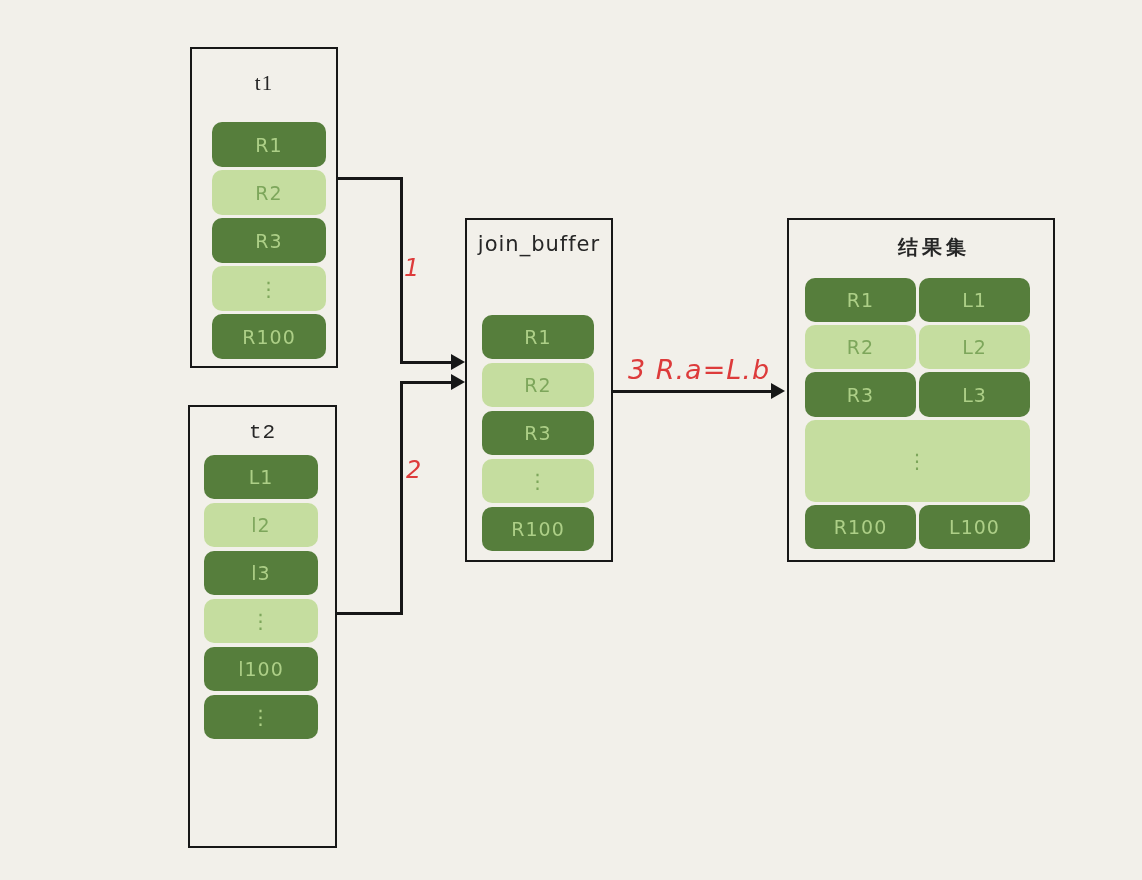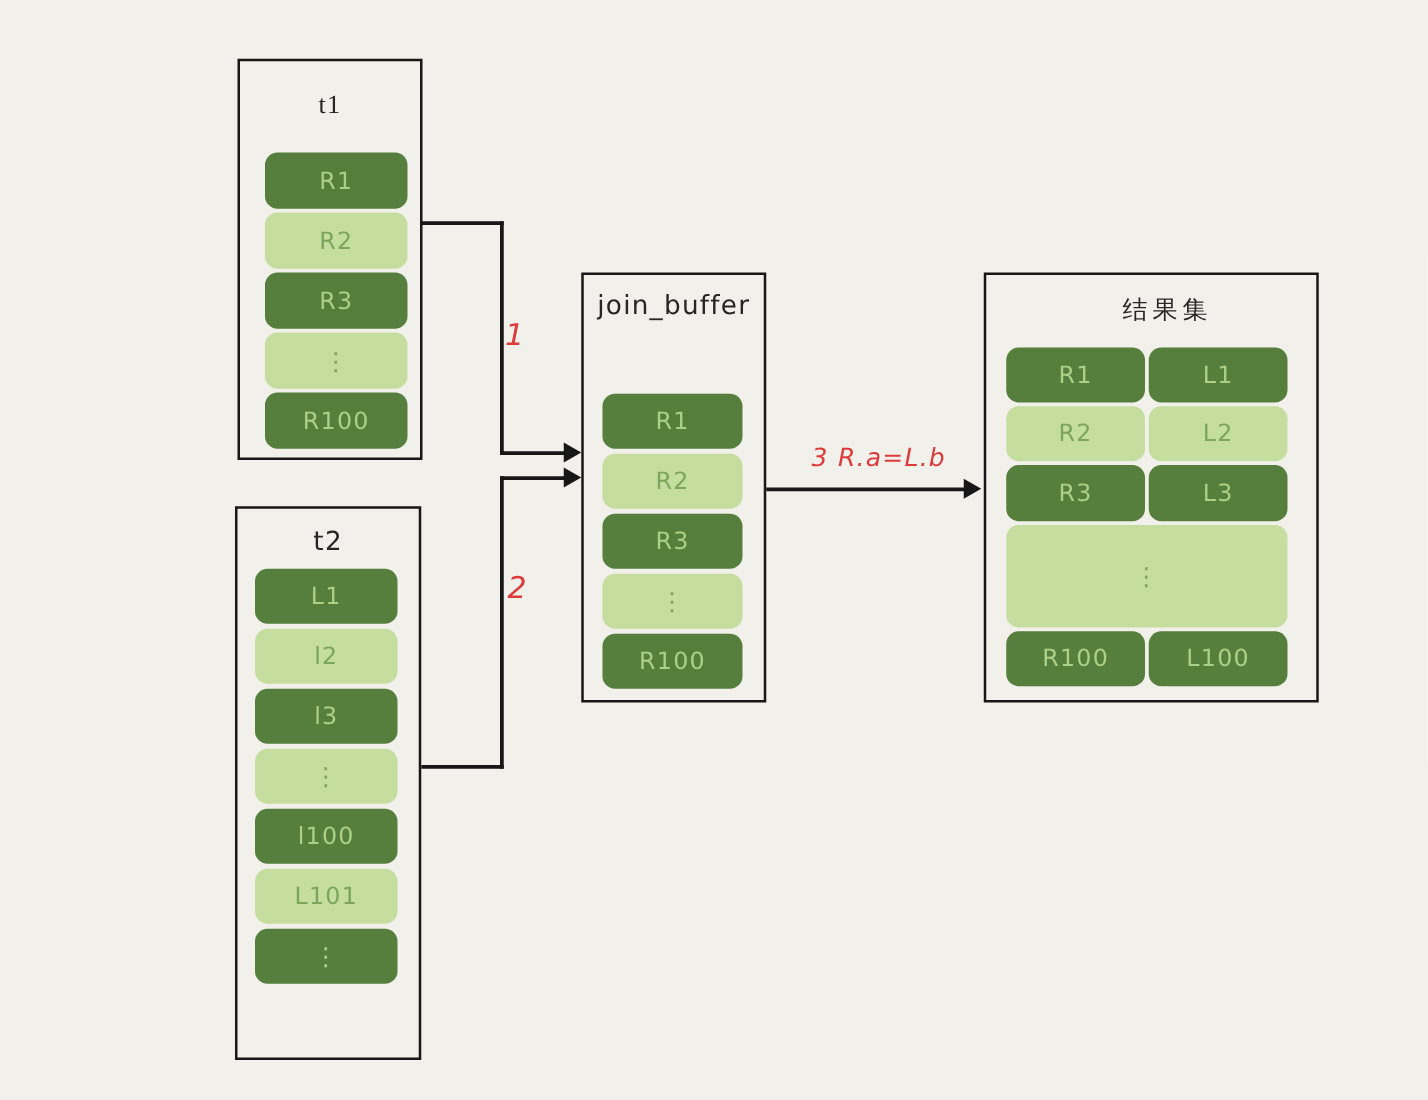--- a/index.html
+++ b/index.html
@@ -18,21 +18,21 @@
     box-sizing:border-box;
   }
   .box-title{
     position:absolute;
     left:0;right:0;
     text-align:center;
     color:#262626;
     font-size:21px;
     letter-spacing:1px;
   }
-  .cjk-title{font-weight:normal;font-size:20px;letter-spacing:4px;padding-left:26px;}
+  .cjk-title{font-weight:bold;font-size:20px;letter-spacing:4px;padding-left:26px;}
   
   .rows{
     position:absolute;
     display:flex;flex-direction:column;
   }
   .row{
     border-radius:10px;
     display:flex;align-items:center;justify-content:center;
     font-size:19px;letter-spacing:1px;
     box-sizing:border-box;
@@ -79,29 +79,28 @@
   </div>
   <div class="rows" style="left:212px;top:122px;width:114px;gap:3px;">
     <div class="row dark" style="height:45px;">R1</div>
     <div class="row light" style="height:45px;">R2</div>
     <div class="row dark" style="height:45px;">R3</div>
     <div class="row light dots" style="height:45px;">⋮</div>
     <div class="row dark" style="height:45px;">R100</div>
   </div>
 
   <div class="box" style="left:188px;top:405px;width:149px;height:443px;">
-    <div class="box-title" style="top:14px;">t2</div>
+    <div class="box-title" style="top:14px;font-family:Liberation Mono, monospace;">t2</div>
   </div>
   <div class="rows" style="left:204px;top:455px;width:114px;gap:4px;">
     <div class="row dark" style="height:44px;">L1</div>
     <div class="row light" style="height:44px;">l2</div>
     <div class="row dark" style="height:44px;">l3</div>
     <div class="row light dots" style="height:44px;">⋮</div>
     <div class="row dark" style="height:44px;">l100</div>
-    <div class="row light" style="height:44px;">L101</div>
     <div class="row dark dots" style="height:44px;">⋮</div>
   </div>
 
   <div class="box" style="left:465px;top:218px;width:148px;height:344px;">
     <div class="box-title" style="top:12px;">join_buffer</div>
   </div>
   <div class="rows" style="left:482px;top:315px;width:112px;gap:4px;">
     <div class="row dark" style="height:44px;">R1</div>
     <div class="row light" style="height:44px;">R2</div>
     <div class="row dark" style="height:44px;">R3</div>
@@ -139,15 +138,15 @@
   <div class="steplabel" style="left:404px;top:254px;">1</div>
 
   <div class="seg" style="left:337px;top:612px;width:66px;height:3px;"></div>
   <div class="seg" style="left:400px;top:381px;width:3px;height:234px;"></div>
   <div class="seg" style="left:400px;top:381px;width:54px;height:3px;"></div>
   <div class="head" style="left:451px;top:374px;"></div>
   <div class="steplabel" style="left:406px;top:456px;">2</div>
 
   <div class="seg" style="left:613px;top:390px;width:161px;height:3px;"></div>
   <div class="head" style="left:771px;top:383px;"></div>
-  <div class="steplabel" style="left:628px;top:354px;width:150px;text-align:center;font-size:20px;letter-spacing:1px;">3  R.a=L.b</div>
+  <div class="steplabel" style="left:628px;top:354px;width:150px;font-size:27px;letter-spacing:1px;">3  R.a=L.b</div>
 
 </div>
 
 </body></html>

